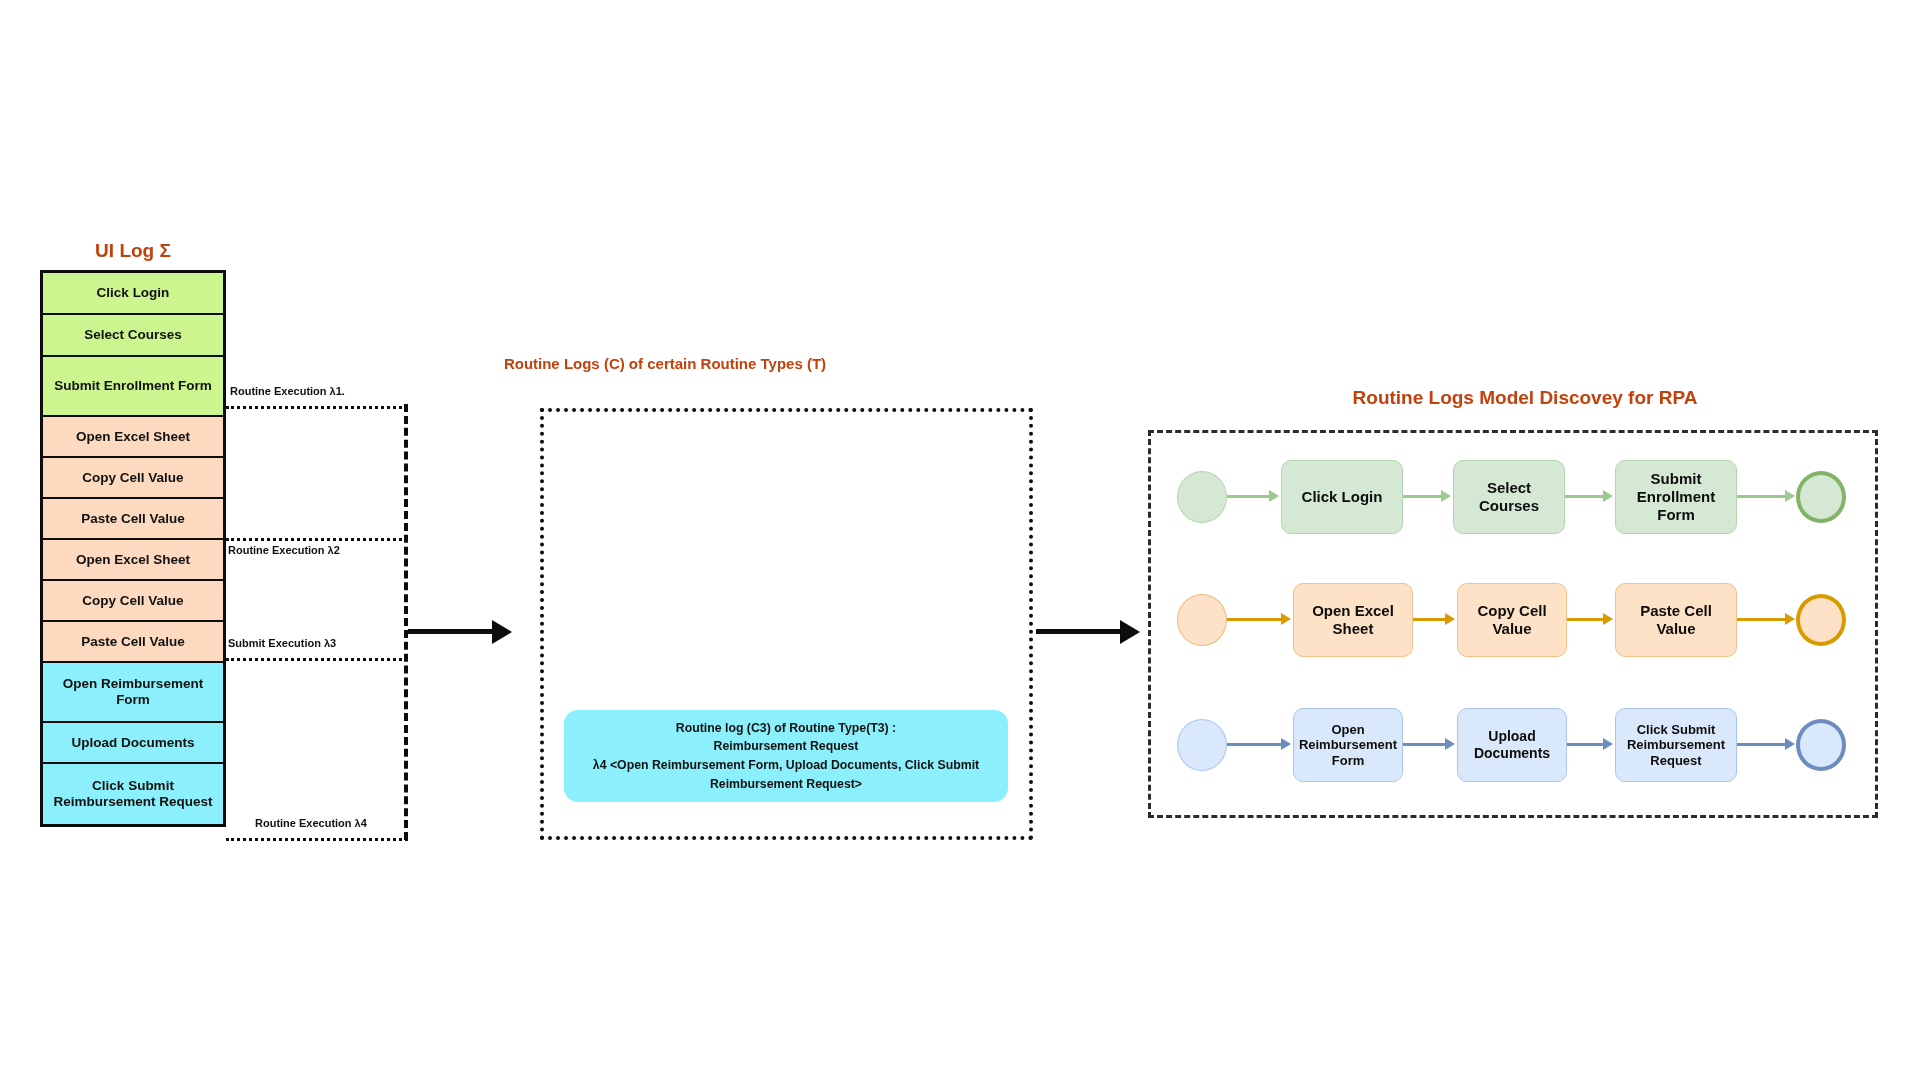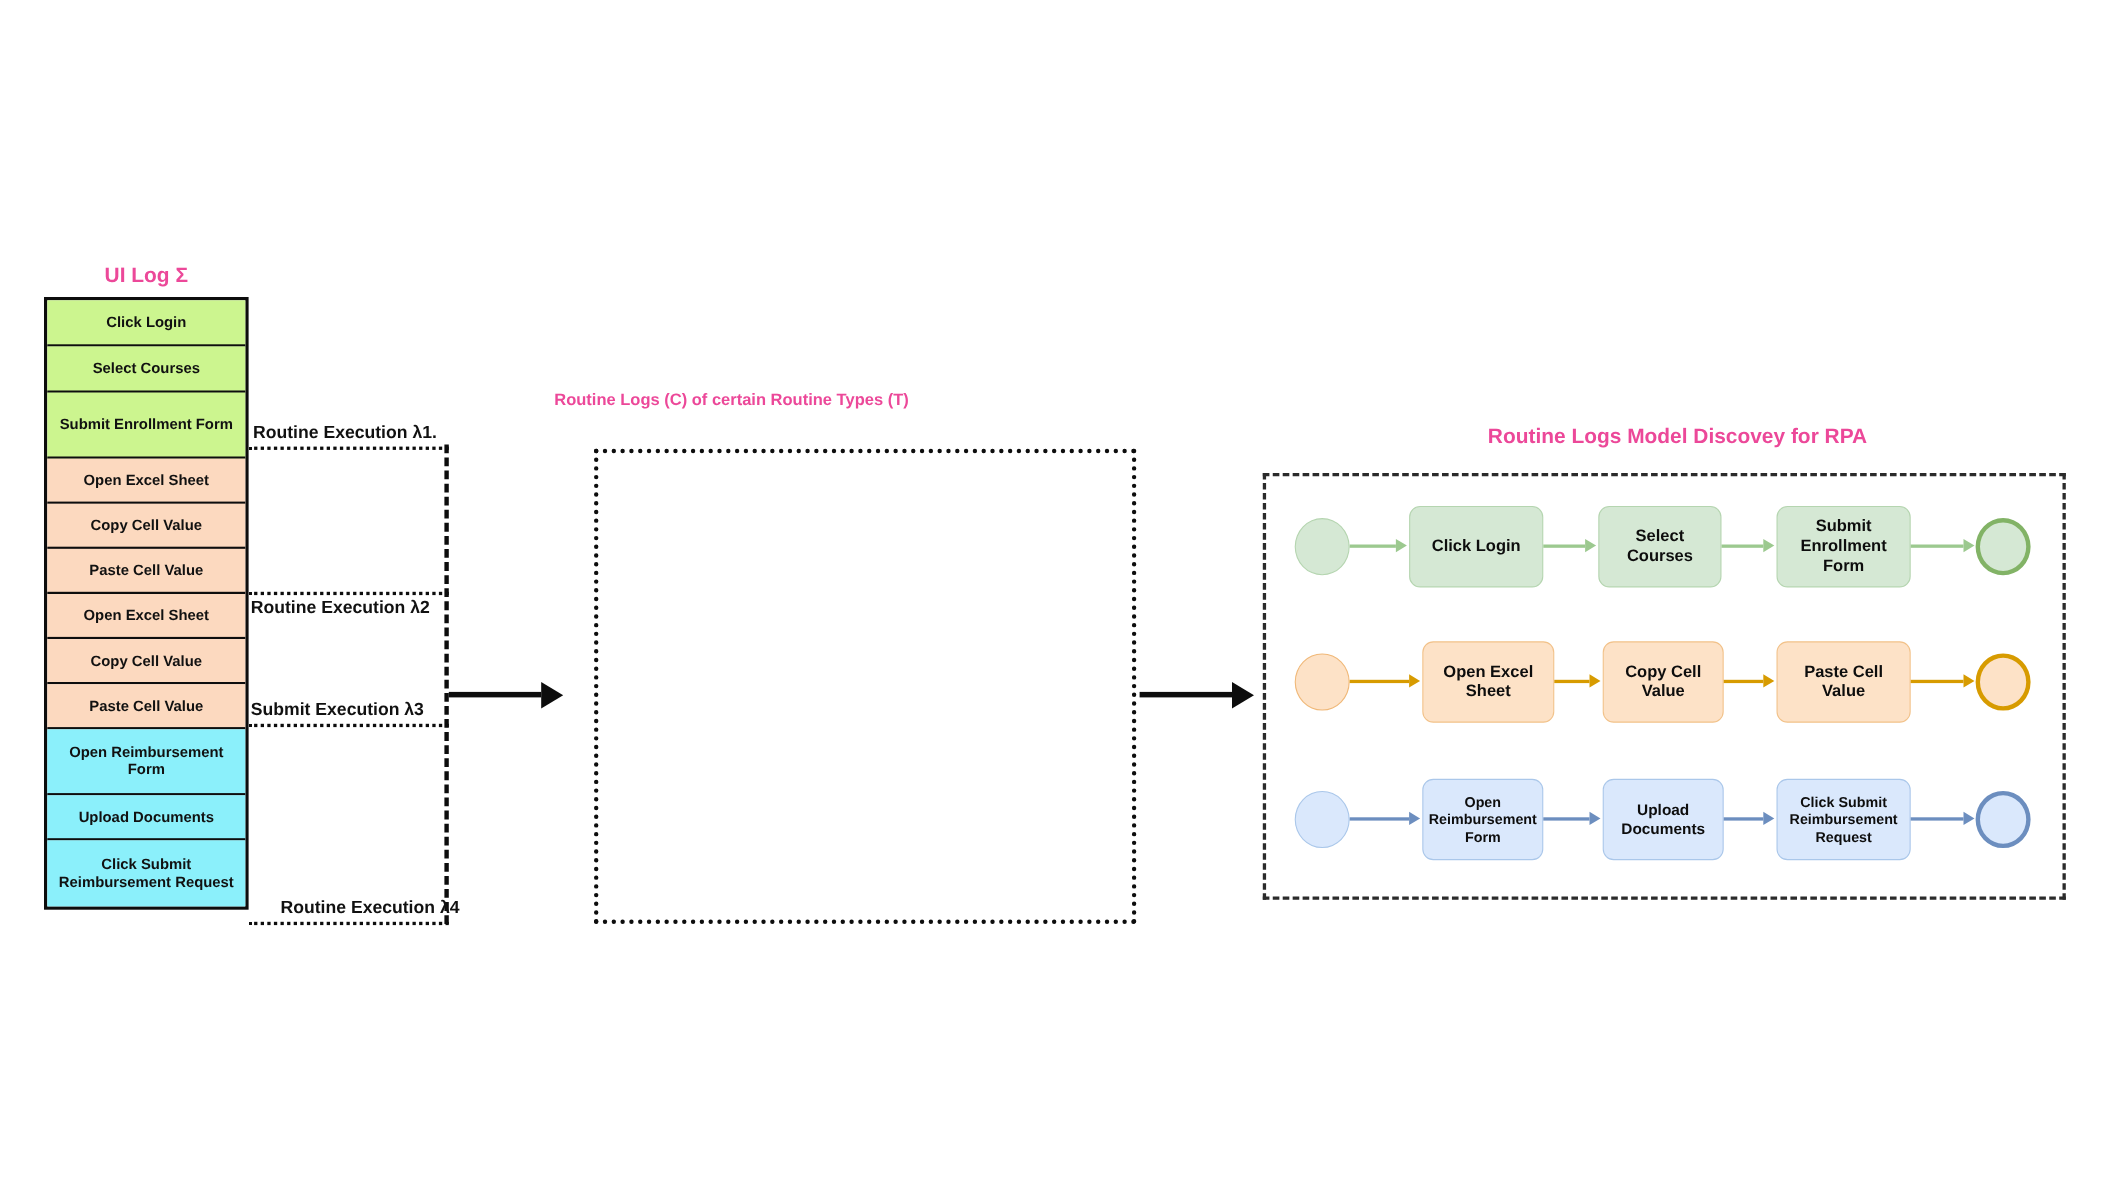--- a/index.html
+++ b/index.html
@@ -22,21 +22,21 @@
     display: flex;
     align-items: center;
     justify-content: center;
     text-align: center;
     box-sizing: border-box;
   }
 
   
   .panel-title {
     font-weight: bold;
-    color: #ec4899;
+    color: #c2410c;
     white-space: nowrap;
     text-align: center;
   }
   #title-uilog   { left: 40px;  top: 240px; width: 186px; font-size: 19px; }
   #title-logs    { left: 440px; top: 355px; width: 450px; font-size: 15px; }
   #title-model   { left: 1190px;top: 387px; width: 670px; font-size: 19px; }
 
   
   #uilog-stack {
     left: 40px;
@@ -58,21 +58,21 @@
   .log-row:last-child { border-bottom: none; }
   .log-h1 { height: 42px; }
   .log-h2 { height: 41px; }
   .log-h3 { height: 60px; }
   .grp-green { background: #ccf58f; }
   .grp-peach { background: #fcd9bf; }
   .grp-cyan  { background: #8bf0fb; }
 
   
   .exec-label {
-    font-size: 16px;
+    font-size: 11px;
     font-weight: bold;
     color: #111111;
     white-space: nowrap;
     text-align: left;
   }
   .dotline {
     height: 0;
     border-top: 3px dotted #0d0d0d;
   }
   .dashline-v {
@@ -210,20 +210,28 @@
   <div class="abs big-arrow-shaft" style="left:0; top:9px; width:84px;"></div>
   <div class="abs big-arrow-head" style="left:84px; top:0;"></div>
 </div>
 
 <div class="abs panel-title" id="title-logs">Routine Logs (C) of certain Routine Types (T)</div>
 
 <div class="abs" id="logs-container">
 
 
 
+  <div class="abs log-card center-text" id="card-c3">
+    <div>
+      <div>Routine log (C3) of Routine Type(T3) :</div>
+      <div>Reimbursement Request</div>
+      <div>λ4 &lt;Open Reimbursement Form, Upload Documents, Click Submit</div>
+      <div>Reimbursement Request&gt;</div>
+    </div>
+  </div>
 
 </div>
 
 <div class="abs" style="left:1036px; top:620px;">
   <div class="abs big-arrow-shaft" style="left:0; top:9px; width:84px;"></div>
   <div class="abs big-arrow-head" style="left:84px; top:0;"></div>
 </div>
 
 <div class="abs panel-title" id="title-model">Routine Logs Model Discovey  for RPA</div>
 

